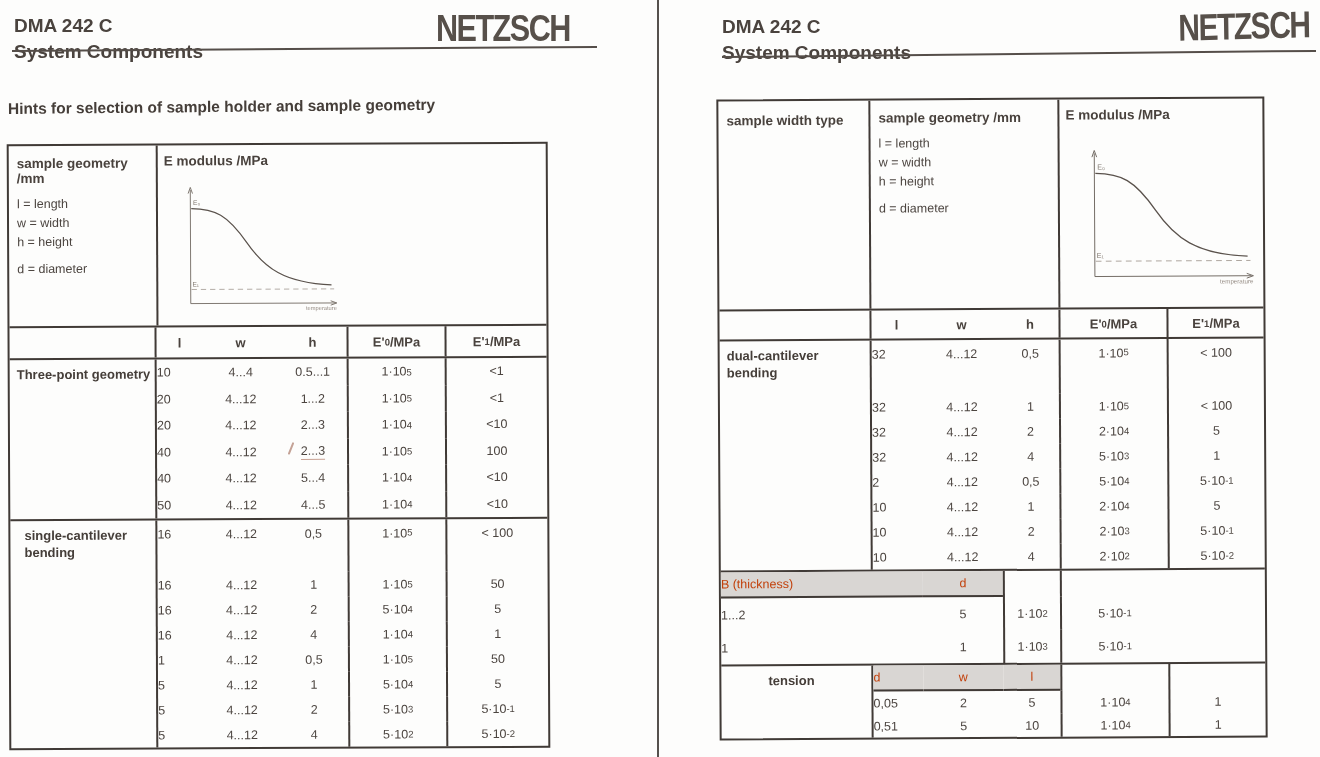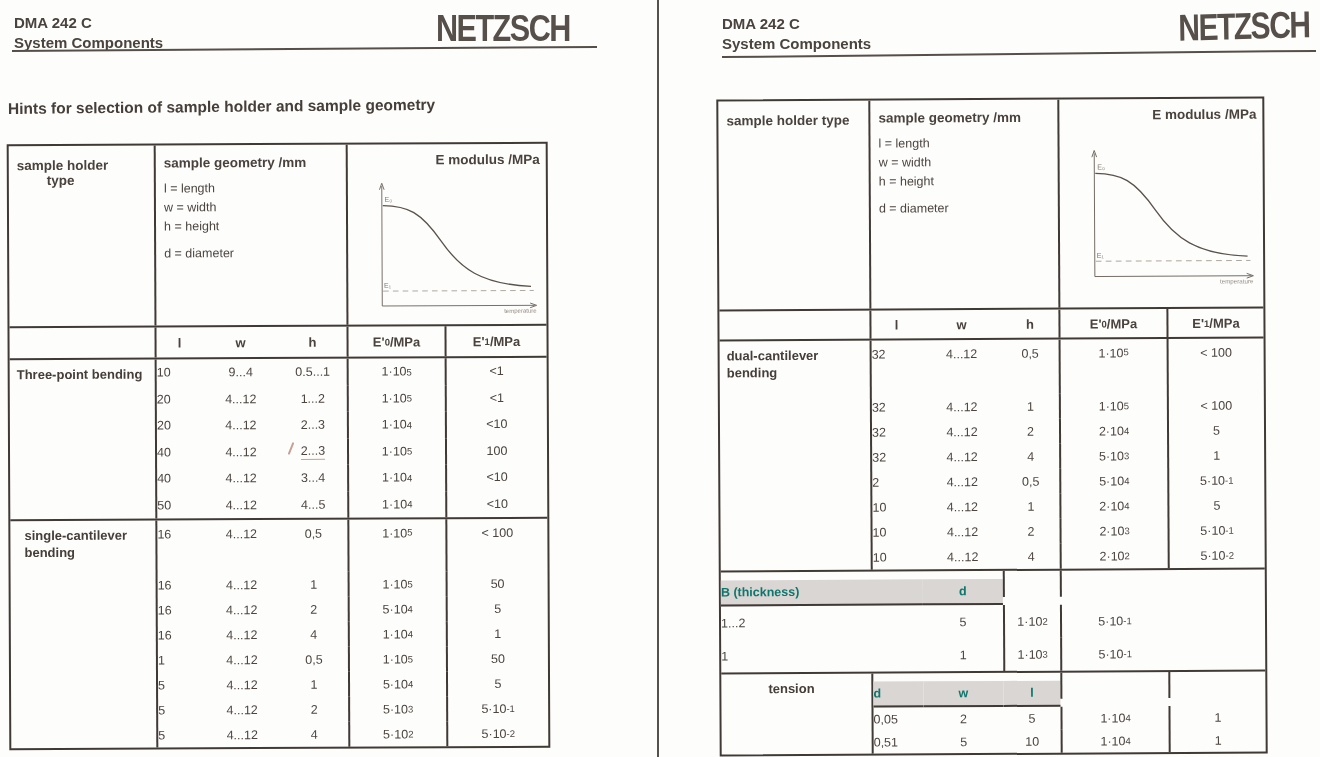--- a/index.html
+++ b/index.html
@@ -2,21 +2,21 @@
 <html><head>
 <meta charset="utf-8">
 <style>
   html,body{margin:0;padding:0;background:#e9e8e6;}
   .canvas{position:relative;width:1320px;height:757px;background:#fdfdfc;overflow:hidden;
     font-family:"Liberation Sans","DejaVu Sans",sans-serif;color:#49423d;
     --bd:#403a36;--gray:#d9d6d3;}
   .divider{position:absolute;left:657px;top:0;width:2px;height:757px;background:#55514d;}
 
   
-  .docid{position:absolute;font-weight:bold;font-size:15px;line-height:1.35;color:#4a433e;}
+  .docid{position:absolute;font-weight:bold;font-size:19px;line-height:1.35;color:#4a433e;}
   .p1-docid{left:14px;top:13px;}
   .p2-docid{left:722px;top:14px;}
   .logo{position:absolute;font-weight:bold;color:#57504a;letter-spacing:-1.5px;
     transform-origin:top left;white-space:nowrap;}
   .p1-logo{left:436px;top:9px;font-size:30px;transform:scaleY(1.2) scaleX(1.02);}
   .p2-logo{left:1178px;top:7px;font-size:30px;transform:scaleY(1.25) scaleX(1.0) rotate(-1.2deg);}
   .head-rule{position:absolute;height:2px;background:#554e49;}
   .p1-rule{left:12px;top:48px;width:585px;transform:rotate(-0.4deg);}
   .p2-rule{left:722px;top:53px;width:594px;transform:rotate(-0.6deg);}
   .page-title{position:absolute;left:8px;top:100px;font-weight:bold;font-size:15.5px;
@@ -39,42 +39,42 @@
   .t-left .s0{--rh:26.5px;} .t-left .s1{--rh:25px;--rh1:52px;}
   .t-right .s0{--rh:25px;--rh1:54px;} .t-right .s1{--rh:33px;} .t-right .s2{--rh:23px;}
 
   .hc{box-sizing:border-box;padding:10px 8px;}
   .hc1{font-weight:bold;font-size:13.5px;padding-top:12px;border-right:2px solid var(--bd);}
   .holder-l2{text-indent:30px;}
   .hc2-title{font-weight:bold;font-size:13.5px;margin-bottom:9px;}
   .legend{font-size:12.5px;line-height:1.5;white-space:pre-line;color:#4c4540;}
   .legend-d{margin-top:9px;}
   .hc3{display:flex;flex-direction:column;border-left:2px solid var(--bd);padding:8px 6px 3px;}
-  .hc3-title{font-weight:bold;font-size:13.5px;text-align:right;}
+  .hc3-title{font-weight:bold;font-size:13.5px;text-align:left;}
   .modgraph{flex:1;width:100%;margin-top:2px;min-height:0;}
   .axes line,.axes path{stroke:#6e665f;stroke-width:1;fill:none;}
   .dashline{stroke:#aaa29b;stroke-width:1;stroke-dasharray:6 4.5;}
   .curve{stroke:#5a524c;stroke-width:1.4;fill:none;}
   .glabel{font-size:7.5px;fill:#80786f;}
   .gxlabel{font-size:6.5px;fill:#968d85;}
 
   .sub{font-weight:bold;font-size:13px;display:flex;align-items:center;justify-content:center;box-sizing:border-box;}
   .subc1{border-right:2px solid var(--bd);}
   .sube0,.sube1{border-left:2px solid var(--bd);text-align:right;}
 
   .gcell{display:flex;align-items:center;font-size:12.5px;height:var(--rh);box-sizing:border-box;color:#4c4540;}
   .gcell.r0{height:var(--rh1,var(--rh));}
   .t-left .s1 .r0,.t-right .s0 .r0{align-items:flex-start;padding-top:7px;}
   .label-cell{height:auto;align-items:flex-start;padding:7px 4px 0 7px;font-weight:bold;font-size:13px;
     line-height:1.3;white-space:pre-line;border-right:2px solid var(--bd);color:#453e39;}
   .al{justify-content:flex-start;padding-left:0;}
   .ac{justify-content:center;}
   .e0seg{border-left:2px solid var(--bd);}
   .e1seg{border-left:2px solid var(--bd);}
-  .band{background:var(--gray);border-bottom:2px solid var(--bd);font-weight:bold;font-size:12.5px;height:26px;color:#0f766e;margin-top:8px;}
+  .band{background:var(--gray);border-bottom:2px solid var(--bd);font-weight:normal;font-size:12.5px;height:26px;color:#c2410c;}
   .band-row{height:26px;}
 
   .gcell sup,.sub sup{font-size:9.5px;vertical-align:4px;}
   .gcell sub,.sub sub{font-size:9.5px;vertical-align:-2.5px;}
 
   .pencil-mark{position:relative;border-bottom:1.5px solid #c7a092;padding-bottom:1px;}
   .pencil-mark::before{content:"";position:absolute;left:-11px;top:-2px;height:13px;width:2px;
     background:#c4a296;transform:rotate(22deg);border-radius:2px;}
 </style>
 </head>
@@ -86,24 +86,20 @@
   <div class="docid p1-docid">
     <div>DMA 242 C</div>
     <div>System Components</div>
   </div>
   <div class="logo p1-logo">NETZSCH</div>
   <div class="head-rule p1-rule"></div>
   <div class="page-title">Hints for selection of sample holder and sample geometry</div>
 
   <div class="dma-table t-left">
     <div class="trow thead">
-      <div class="hc hc1">
-        <div>sample holder</div>
-        <div class="holder-l2">type</div>
-      </div>
       <div class="hc hc2">
         <div class="hc2-title">sample geometry /mm</div>
         <div class="legend">l = length
 w = width
 h = height</div>
         <div class="legend legend-d">d = diameter</div>
       </div>
       <div class="hc hc3">
         <div class="hc3-title">E modulus /MPa</div>
         <svg class="modgraph" viewBox="0 0 200 148" preserveAspectRatio="xMidYMid meet">
@@ -124,23 +120,23 @@
     <div class="trow tsub">
       <div class="sub subc1"></div>
       <div class="sub subl">l</div>
       <div class="sub subw">w</div>
       <div class="sub subh">h</div>
       <div class="sub sube0">E'<sub>0</sub>/MPa</div>
       <div class="sub sube1">E'<sub>1</sub>/MPa</div>
     </div>
     <div class="sections">
         <div class="sec s0">
-          <div class="gcell label-cell" style="grid-row: 1 / span 6;">Three-point bending</div>
+          <div class="gcell label-cell" style="grid-row: 1 / span 6;">Three-point geometry</div>
           <div class="gcell al r0">10</div>
-          <div class="gcell ac r0">9...4</div>
+          <div class="gcell ac r0">4...4</div>
           <div class="gcell ac r0">0.5...1</div>
           <div class="gcell e0seg ac r0">1·10<sup>5</sup></div>
           <div class="gcell e1seg ac r0">&lt;1</div>
           <div class="gcell al">20</div>
           <div class="gcell ac">4...12</div>
           <div class="gcell ac">1...2</div>
           <div class="gcell e0seg ac">1·10<sup>5</sup></div>
           <div class="gcell e1seg ac">&lt;1</div>
           <div class="gcell al">20</div>
           <div class="gcell ac">4...12</div>
@@ -149,21 +145,21 @@
           <div class="gcell e1seg ac">&lt;10</div>
           <div class="gcell al">40</div>
           <div class="gcell ac">4...12</div>
           <div class="gcell ac">
             <span class="pencil-mark">2...3</span>
           </div>
           <div class="gcell e0seg ac">1·10<sup>5</sup></div>
           <div class="gcell e1seg ac">100</div>
           <div class="gcell al">40</div>
           <div class="gcell ac">4...12</div>
-          <div class="gcell ac">3...4</div>
+          <div class="gcell ac">5...4</div>
           <div class="gcell e0seg ac">1·10<sup>4</sup></div>
           <div class="gcell e1seg ac">&lt;10</div>
           <div class="gcell al">50</div>
           <div class="gcell ac">4...12</div>
           <div class="gcell ac">4...5</div>
           <div class="gcell e0seg ac">1·10<sup>4</sup></div>
           <div class="gcell e1seg ac">&lt;10</div>
         </div>
         <div class="sec s1">
           <div class="gcell label-cell" style="grid-row: 1 / span 8; padding-left: 14px;">single-cantilever
@@ -215,21 +211,21 @@
   <div class="docid p2-docid">
     <div>DMA 242 C</div>
     <div>System Components</div>
   </div>
   <div class="logo p2-logo">NETZSCH</div>
   <div class="head-rule p2-rule"></div>
 
   <div class="dma-table t-right">
     <div class="trow thead">
       <div class="hc hc1">
-        <div>sample holder type</div>
+        <div>sample width type</div>
         <div class="holder-l2"></div>
       </div>
       <div class="hc hc2">
         <div class="hc2-title">sample geometry /mm</div>
         <div class="legend">l = length
 w = width
 h = height</div>
         <div class="legend legend-d">d = diameter</div>
       </div>
       <div class="hc hc3">

